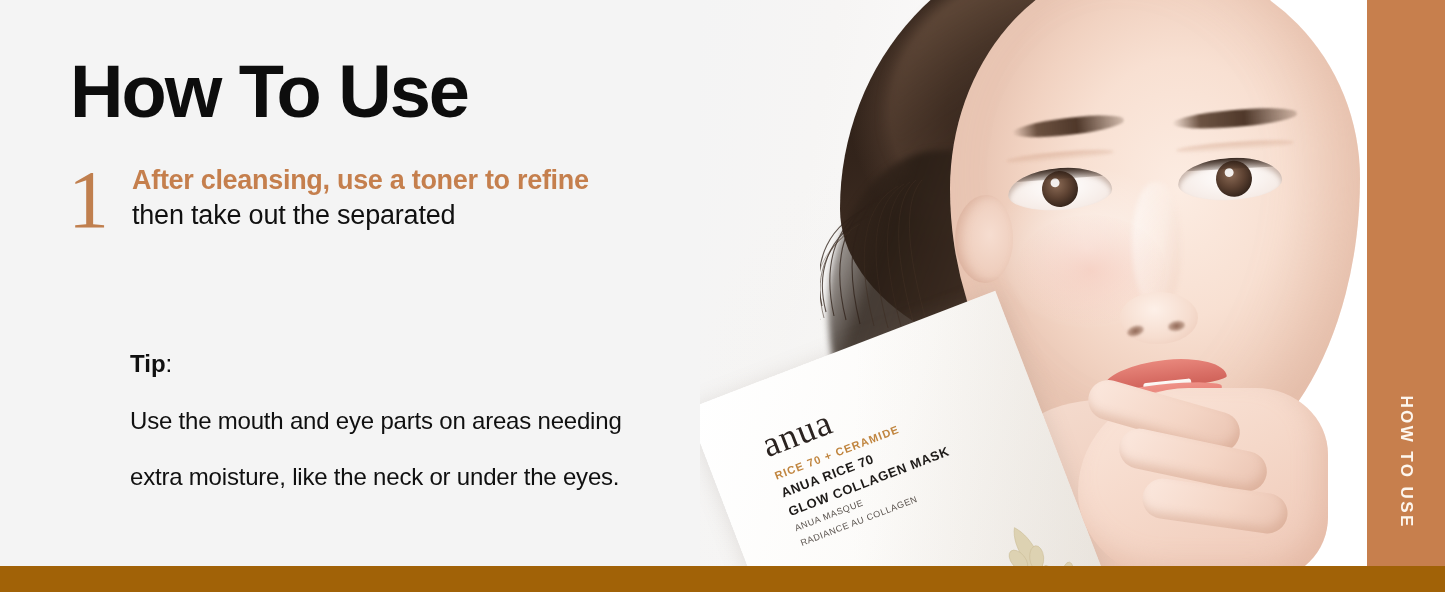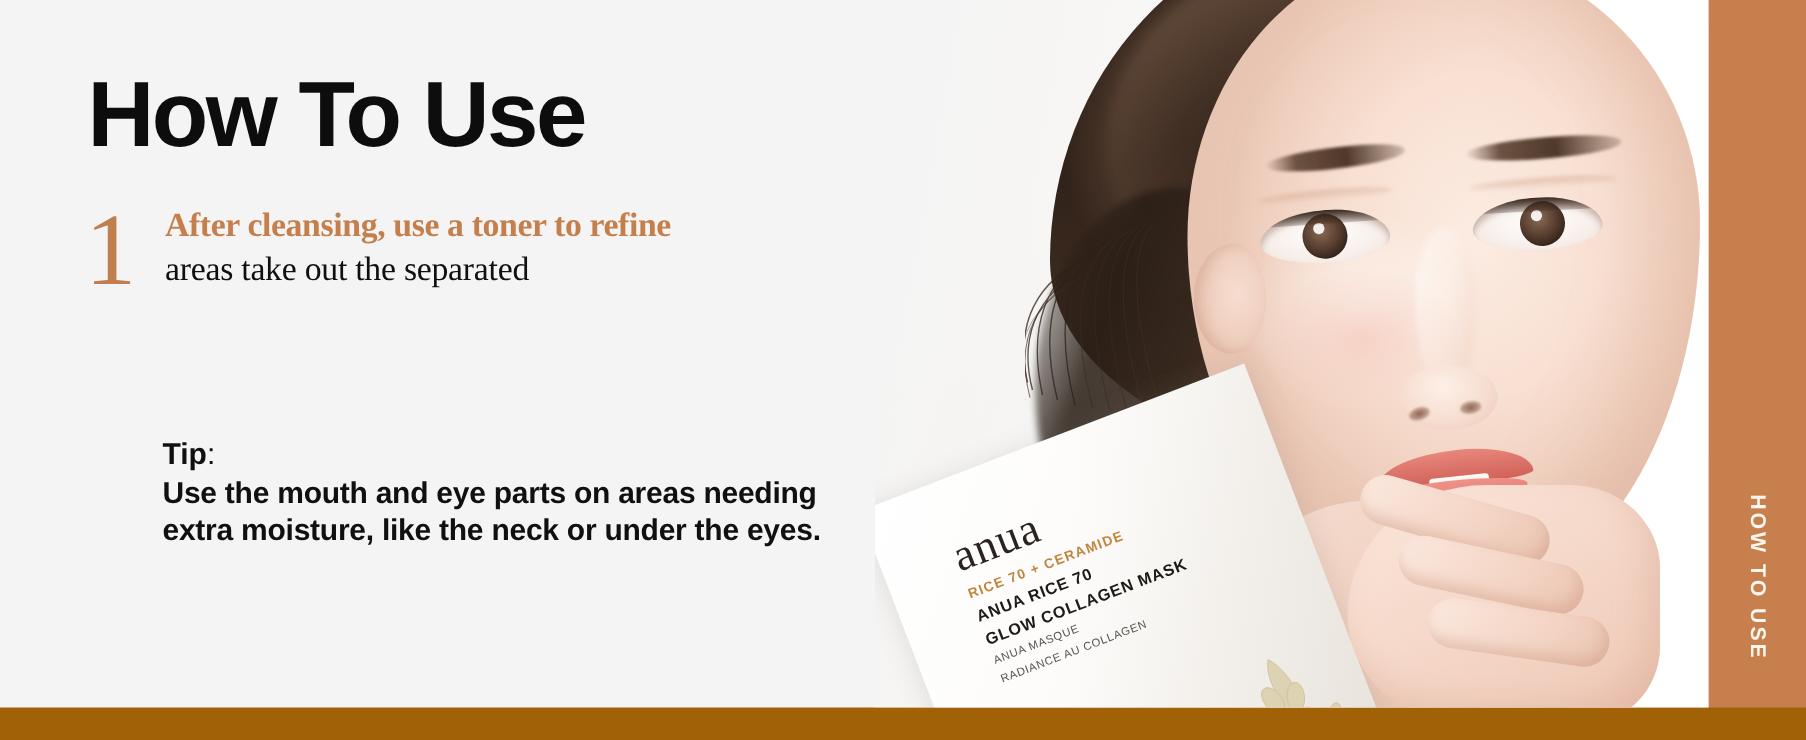--- a/index.html
+++ b/index.html
@@ -56,21 +56,20 @@
     left: 0;
     top: -4px;
     font-family: "Liberation Serif", serif;
     font-size: 82px;
     line-height: 1;
     color: #c07f4e;
     font-weight: 400;
   }
   .step-body {
     margin-left: 64px;
-    font-family: Liberation Serif, serif;
   }
   .step-line {
     font-size: 27px;
     line-height: 35px;
     white-space: nowrap;
   }
   .step-line.accent {
     color: #c57f4d;
     font-weight: 700;
     letter-spacing: -0.3px;
@@ -97,23 +96,24 @@
   .tip-head b {
     font-weight: 700;
   }
   .tip-head span.colon {
     font-weight: 400;
   }
   .tip-line {
     font-size: 24px;
     line-height: 30px;
     color: #101010;
-    font-weight: 700;
+    font-weight: 400;
     white-space: nowrap;
     letter-spacing: -0.2px;
+    margin-top: 26px;
   }
 
   
   .photo {
     position: absolute;
     left: 700px;
     top: 0;
     width: 667px;
     height: 566px;
     overflow: hidden;
@@ -477,21 +477,21 @@
 <div class="page">
 
   <div class="panel">
 
     <div class="page-title">How To Use</div>
 
     <div class="step">
       <div class="step-number">1</div>
       <div class="step-body">
         <div class="step-line accent">After cleansing, use a toner to refine</div>
-        <div class="step-line plain">areas take out the separated</div>
+        <div class="step-line plain">then take out the separated</div>
       </div>
     </div>
 
     <div class="tip">
       <div class="tip-head">
         <b>Tip</b><span class="colon">:</span>
       </div>
       <div class="tip-line">Use the mouth and eye parts on areas needing</div>
       <div class="tip-line">extra moisture, like the neck or under the eyes.</div>
     </div>

